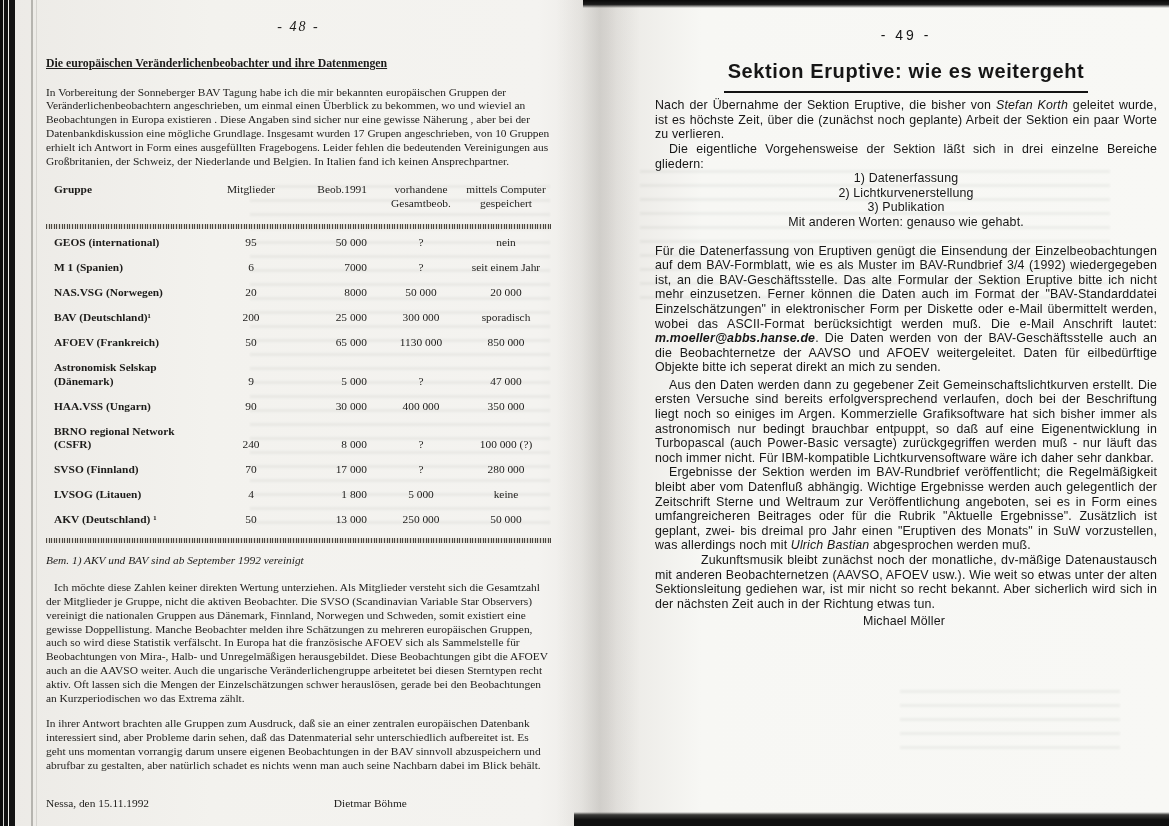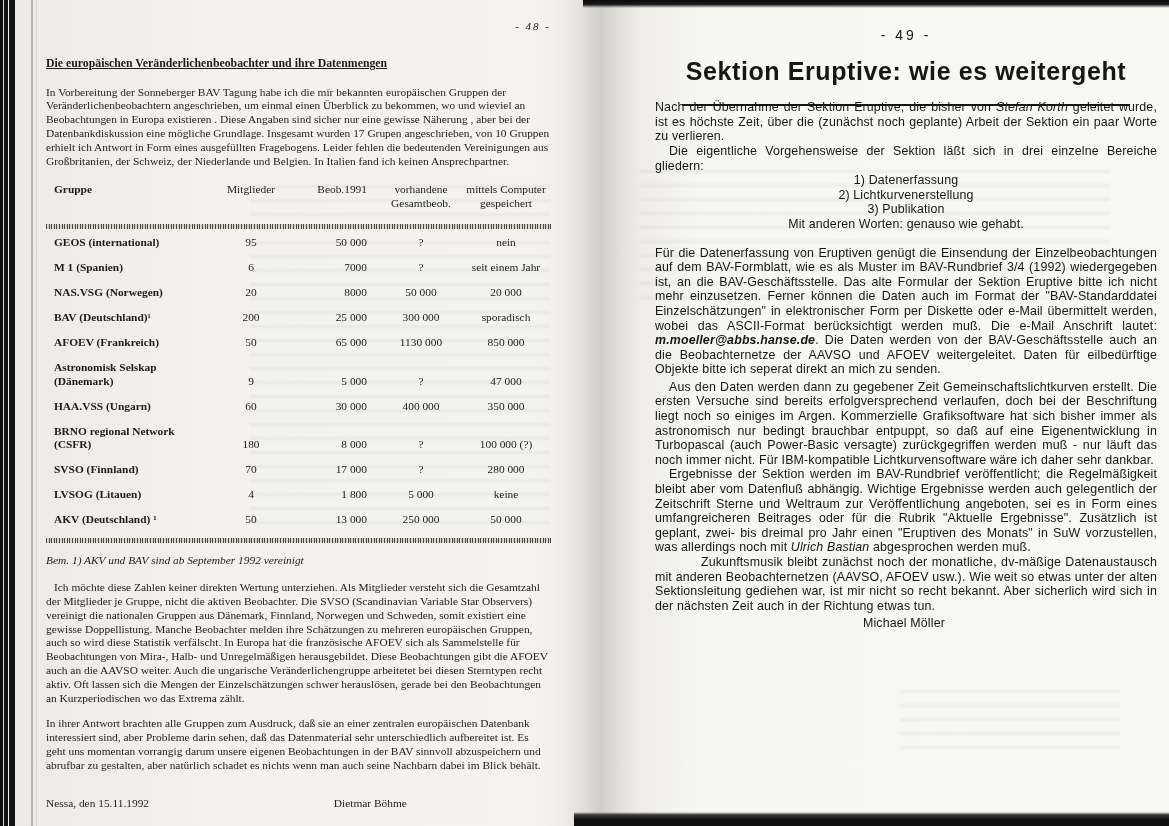--- a/index.html
+++ b/index.html
@@ -25,21 +25,21 @@
   .bottom-bar{position:absolute;bottom:0;left:574px;right:0;height:14px;
     background:linear-gradient(0deg,#101010 45%,#3a3a38 80%,rgba(40,40,38,0) 100%);}
   .bleed{position:absolute;opacity:.055;filter:blur(1.3px);pointer-events:none;
     background:repeating-linear-gradient(180deg,rgba(45,55,45,.9) 0 3px,transparent 3px 14px);}
   .bleed-a{left:250px;top:185px;width:300px;height:350px;}
   .bleed-b{left:640px;top:170px;width:470px;height:130px;}
   .bleed-c{left:900px;top:690px;width:220px;height:60px;}
 
   
   .page-left{position:absolute;left:46px;top:20px;width:505px;font-size:11.4px;line-height:13.8px;}
-  .pnum-l{text-align:right;font-size:11px;letter-spacing:2px;margin-bottom:23px;font-style:italic;}
+  .pnum-l{text-align:center;font-size:14px;letter-spacing:2px;margin-bottom:23px;font-style:italic;}
   .ltitle{font-weight:bold;font-size:11.8px;text-decoration:underline;margin-bottom:15px;}
   .lintro{margin-bottom:15px;}
   .ltable{margin-bottom:0;}
   .thead,.trow{display:grid;grid-template-columns:170px 70px 95px 80px 90px;align-items:end;}
   .thead{align-items:start;line-height:13.5px;margin-bottom:14px;}
   .c1{text-align:left;padding-left:8px;font-weight:bold;}
   .c2,.c4,.c5{text-align:center;}
   .c3{text-align:right;padding-right:14px;}
   .pre{white-space:pre-line;}
   .hatch{height:5px;background:repeating-linear-gradient(90deg,#4a463f 0 1px,#d9d6cf 1px 2.6px);margin-bottom:7px;}
@@ -51,22 +51,22 @@
   .sig-row{margin-top:24px;display:flex;}
   .sig-place{flex:0 0 57%;}
   .sig-author{flex:1;}
 
   
   .page-right{position:absolute;left:655px;top:28px;width:502px;
     font-family:Liberation Sans, sans-serif;
     font-size:12.4px;line-height:14.6px;color:#161616;letter-spacing:.15px;}
   .pnum-r{text-align:center;font-size:14px;letter-spacing:3px;margin-bottom:21px;font-weight:500;}
   .rtitle{text-align:center;margin-bottom:17px;}
-  .rtitle span{font-weight:bold;font-size:25px;letter-spacing:.6px;
-    border-bottom:2.5px solid #131313;padding:0 4px 19px;}
+  .rtitle span{font-weight:bold;font-size:20px;letter-spacing:.6px;
+    border-bottom:2.5px solid #131313;padding:0 4px 9px;}
   .rpara{text-align:justify;margin:0;}
   .rpara.ind{text-indent:14px;}
   .rpara.bigind{text-indent:46px;}
   .centered{text-align:center;}
   .gap{height:14px;}
   .sgap{height:3px;}
   .it{font-style:italic;}
   .bi{font-style:italic;font-weight:bold;}
   .rauthor{text-align:center;padding-right:4px;margin-top:3px;}
 </style>
@@ -140,29 +140,29 @@
       <div class="trow">
         <div class="c1 pre">Astronomisk Selskap
 (Dänemark)</div>
         <div class="c2">9</div>
         <div class="c3">5 000</div>
         <div class="c4">?</div>
         <div class="c5">47 000</div>
       </div>
       <div class="trow">
         <div class="c1 pre">HAA.VSS  (Ungarn)</div>
-        <div class="c2">60</div>
+        <div class="c2">90</div>
         <div class="c3">30 000</div>
         <div class="c4">400 000</div>
         <div class="c5">350 000</div>
       </div>
       <div class="trow">
         <div class="c1 pre">BRNO  regional Network
 (CSFR)</div>
-        <div class="c2">180</div>
+        <div class="c2">240</div>
         <div class="c3">8 000</div>
         <div class="c4">?</div>
         <div class="c5">100 000 (?)</div>
       </div>
       <div class="trow">
         <div class="c1 pre">SVSO  (Finnland)</div>
         <div class="c2">70</div>
         <div class="c3">17 000</div>
         <div class="c4">?</div>
         <div class="c5">280 000</div>

